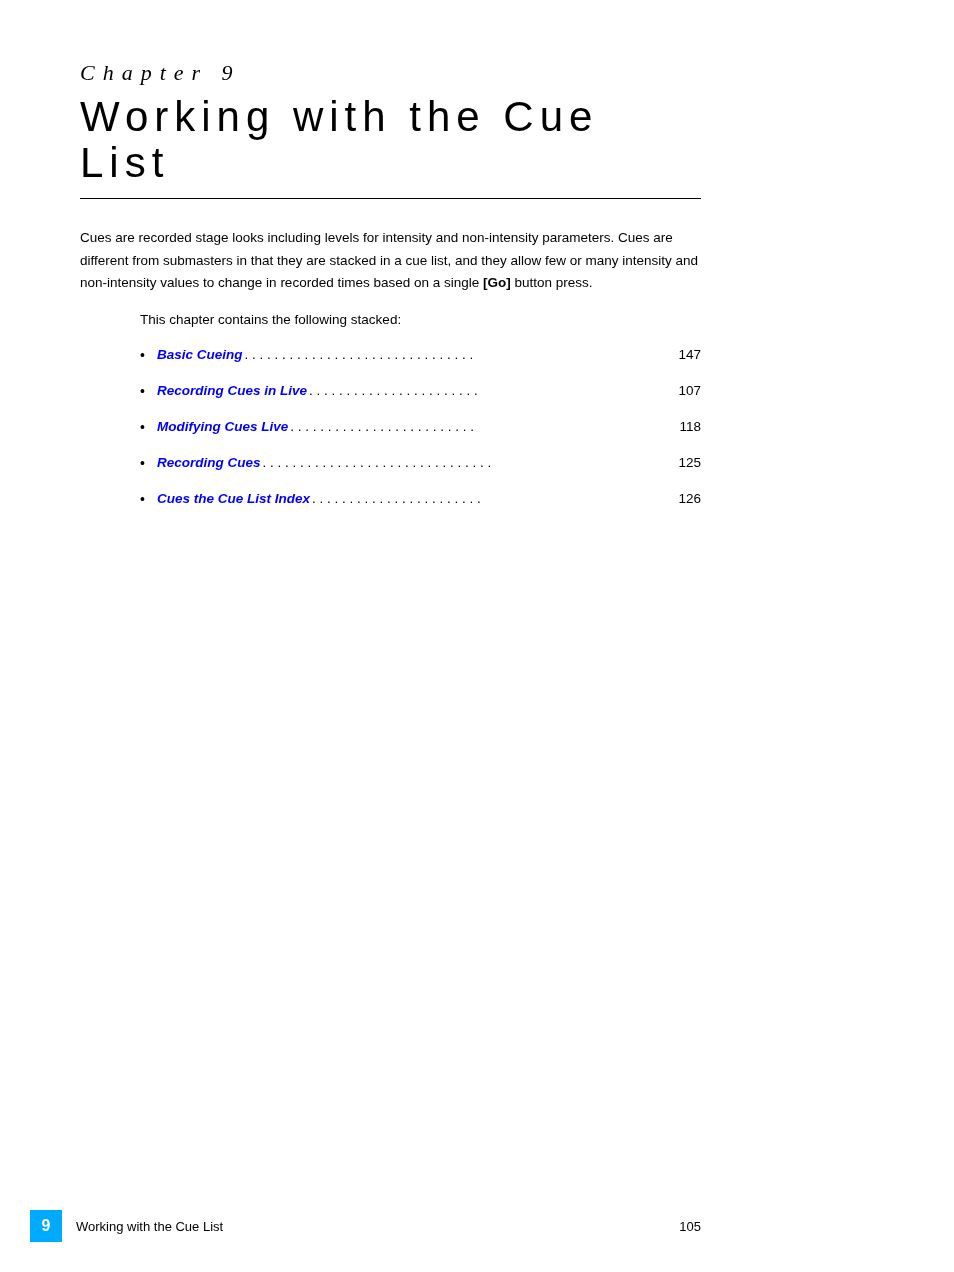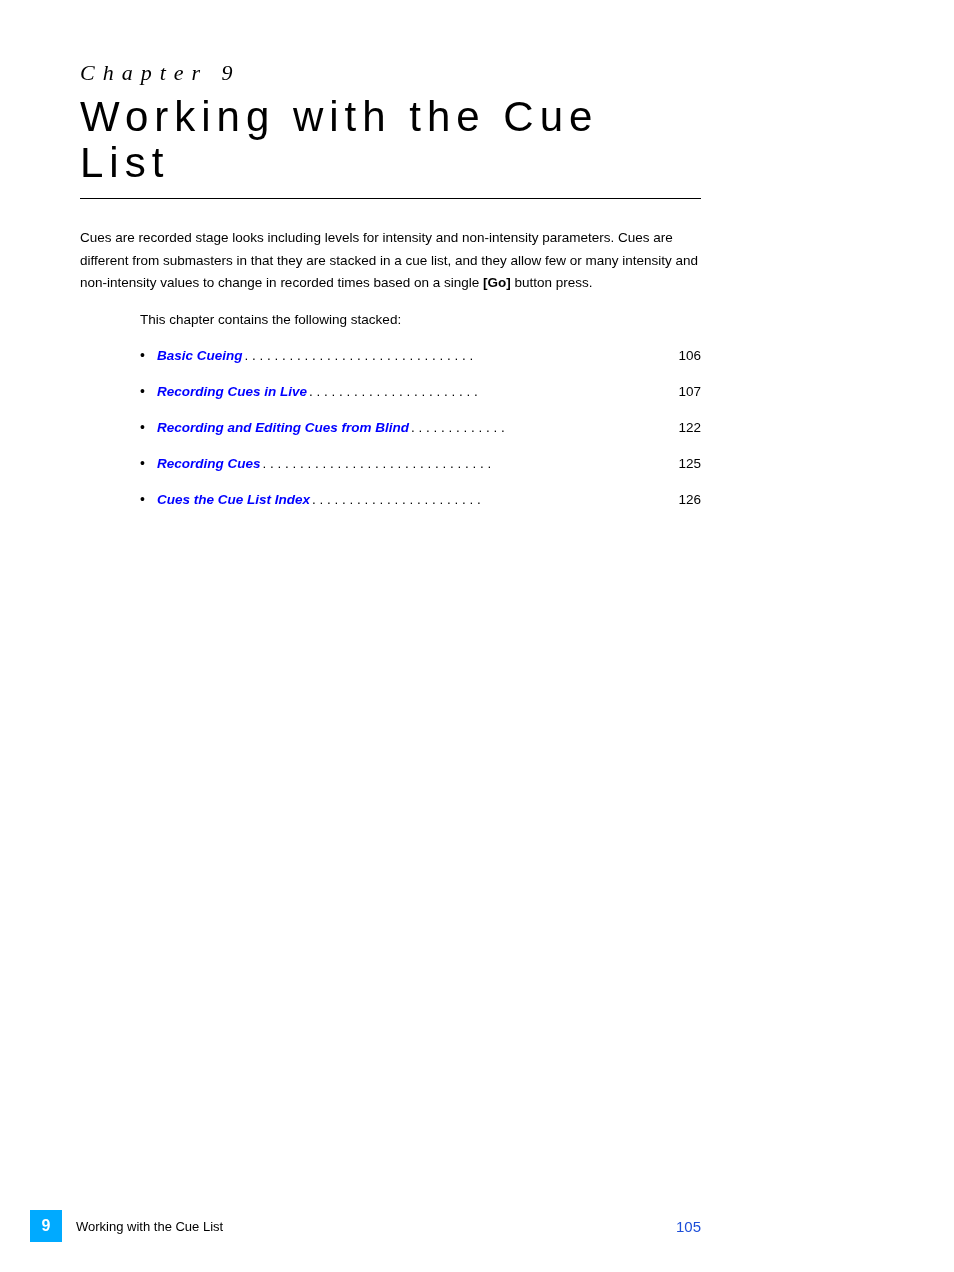--- a/index.html
+++ b/index.html
@@ -73,21 +73,21 @@
 
     .toc-list {
       list-style: none;
       margin-left: 60px;
     }
 
     .toc-list li {
       margin-bottom: 6px;
       font-size: 13.5px;
       display: flex;
-      align-items: center;
+      align-items: flex-start;
       margin-top: 20px;
     }
 
     .toc-list li::before {
       content: "•";
       margin-right: 12px;
       color: #000000;
       font-size: 14px;
       flex-shrink: 0;
     }
@@ -153,22 +153,22 @@
     }
 
     .footer-chapter-title {
       font-size: 13px;
       color: #000000;
     }
 
     .footer-page {
       position: absolute;
       right: 80px;
-      font-size: 15px;
-      color: #1d4ed8;
+      font-size: 13px;
+      color: #000000;
     }
   </style>
 </head>
 <body>
 
 <div class="page-container">
 
   <div class="chapter-label">Chapter 9</div>
   <div class="chapter-title">Working with the Cue List</div>
   <hr class="title-rule">
@@ -179,35 +179,35 @@
     <span>button press.</span>
   </p>
 
   <p class="toc-intro">This chapter contains the following stacked:</p>
 
   <ul class="toc-list">
   <li>
         <div class="toc-entry">
           <a class="toc-link" href="#">Basic Cueing</a>
           <span class="toc-dots"> . . . . . . . . . . . . . . . . . . . . . . . . . . . . . . .</span>
-          <span class="toc-page">106</span>
+          <span class="toc-page">147</span>
         </div>
       </li>
       <li>
         <div class="toc-entry">
           <a class="toc-link" href="#">Recording Cues in Live</a>
           <span class="toc-dots">. . . . . . . . . . . . . . . . . . . . . . .</span>
           <span class="toc-page">107</span>
         </div>
       </li>
       <li>
         <div class="toc-entry">
-          <a class="toc-link" href="#">Recording and Editing Cues from Blind</a>
-          <span class="toc-dots"> . . . . . . . . . . . . .</span>
-          <span class="toc-page">122</span>
+          <a class="toc-link" href="#">Modifying Cues Live</a>
+          <span class="toc-dots"> . . . . . . . . . . . . . . . . . . . . . . . . .</span>
+          <span class="toc-page">118</span>
         </div>
       </li>
       <li>
         <div class="toc-entry">
           <a class="toc-link" href="#">Recording Cues</a>
           <span class="toc-dots">. . . . . . . . . . . . . . . . . . . . . . . . . . . . . . .</span>
           <span class="toc-page">125</span>
         </div>
       </li>
       <li>

